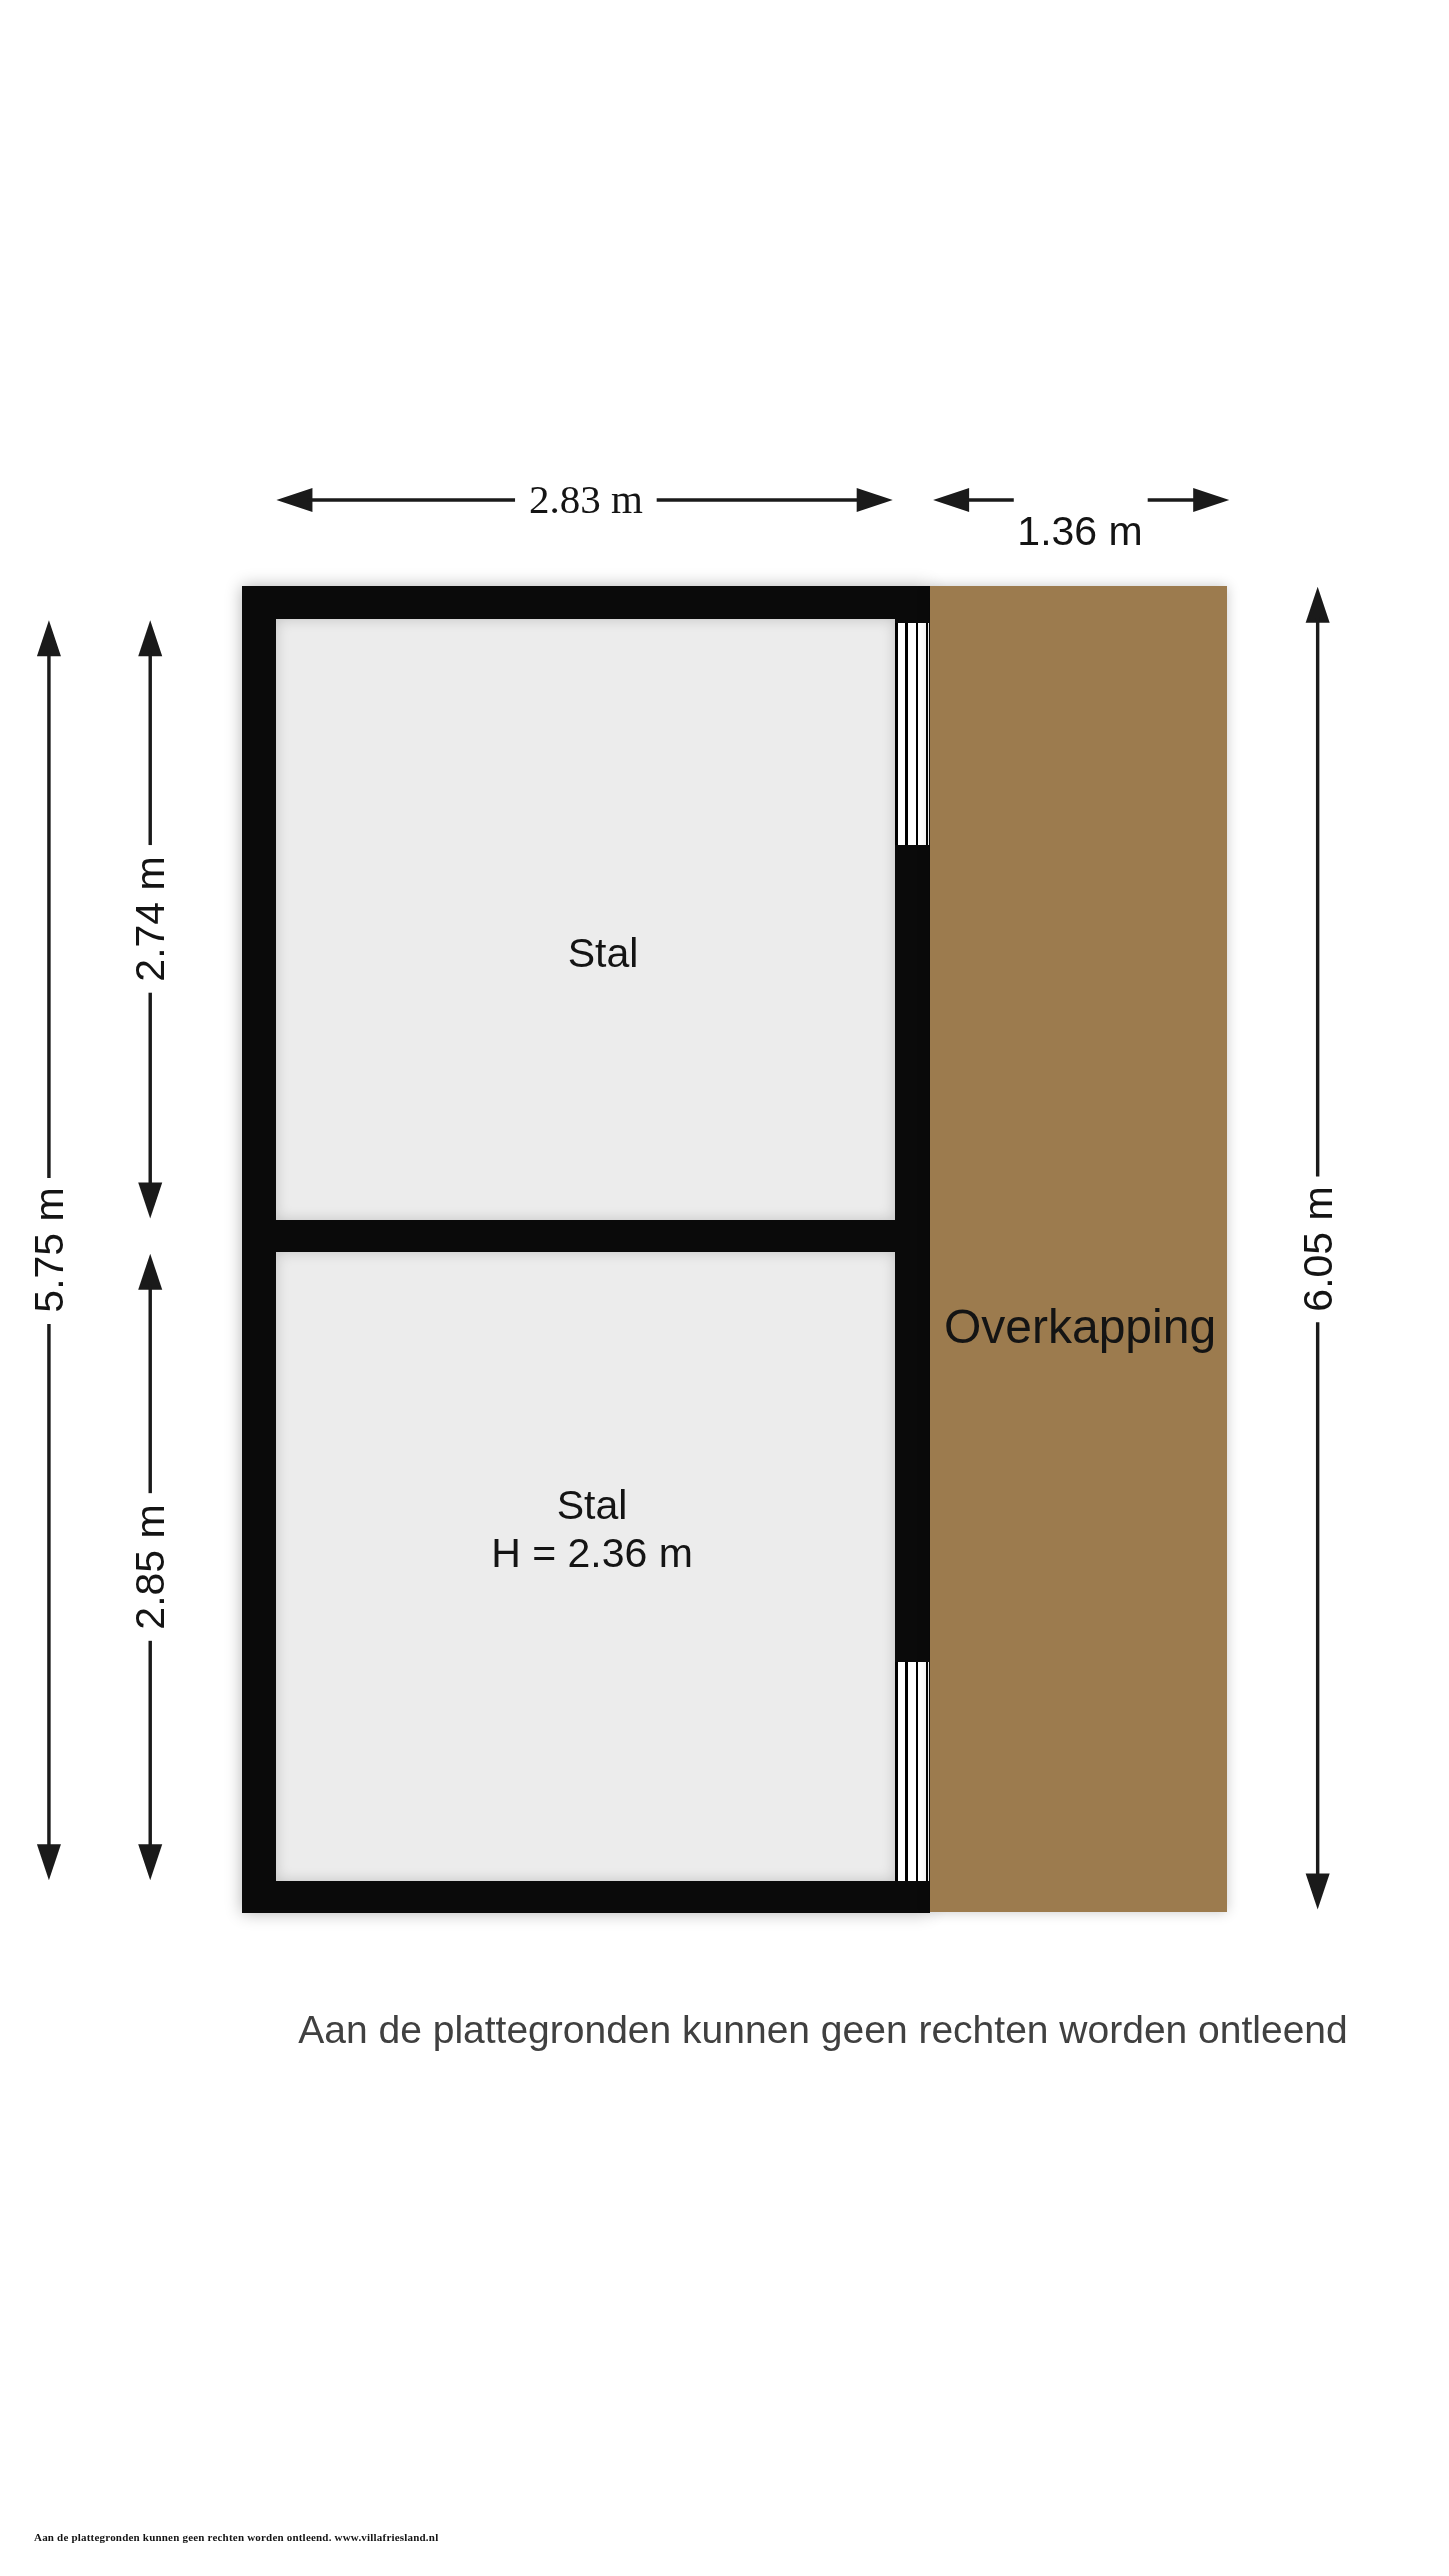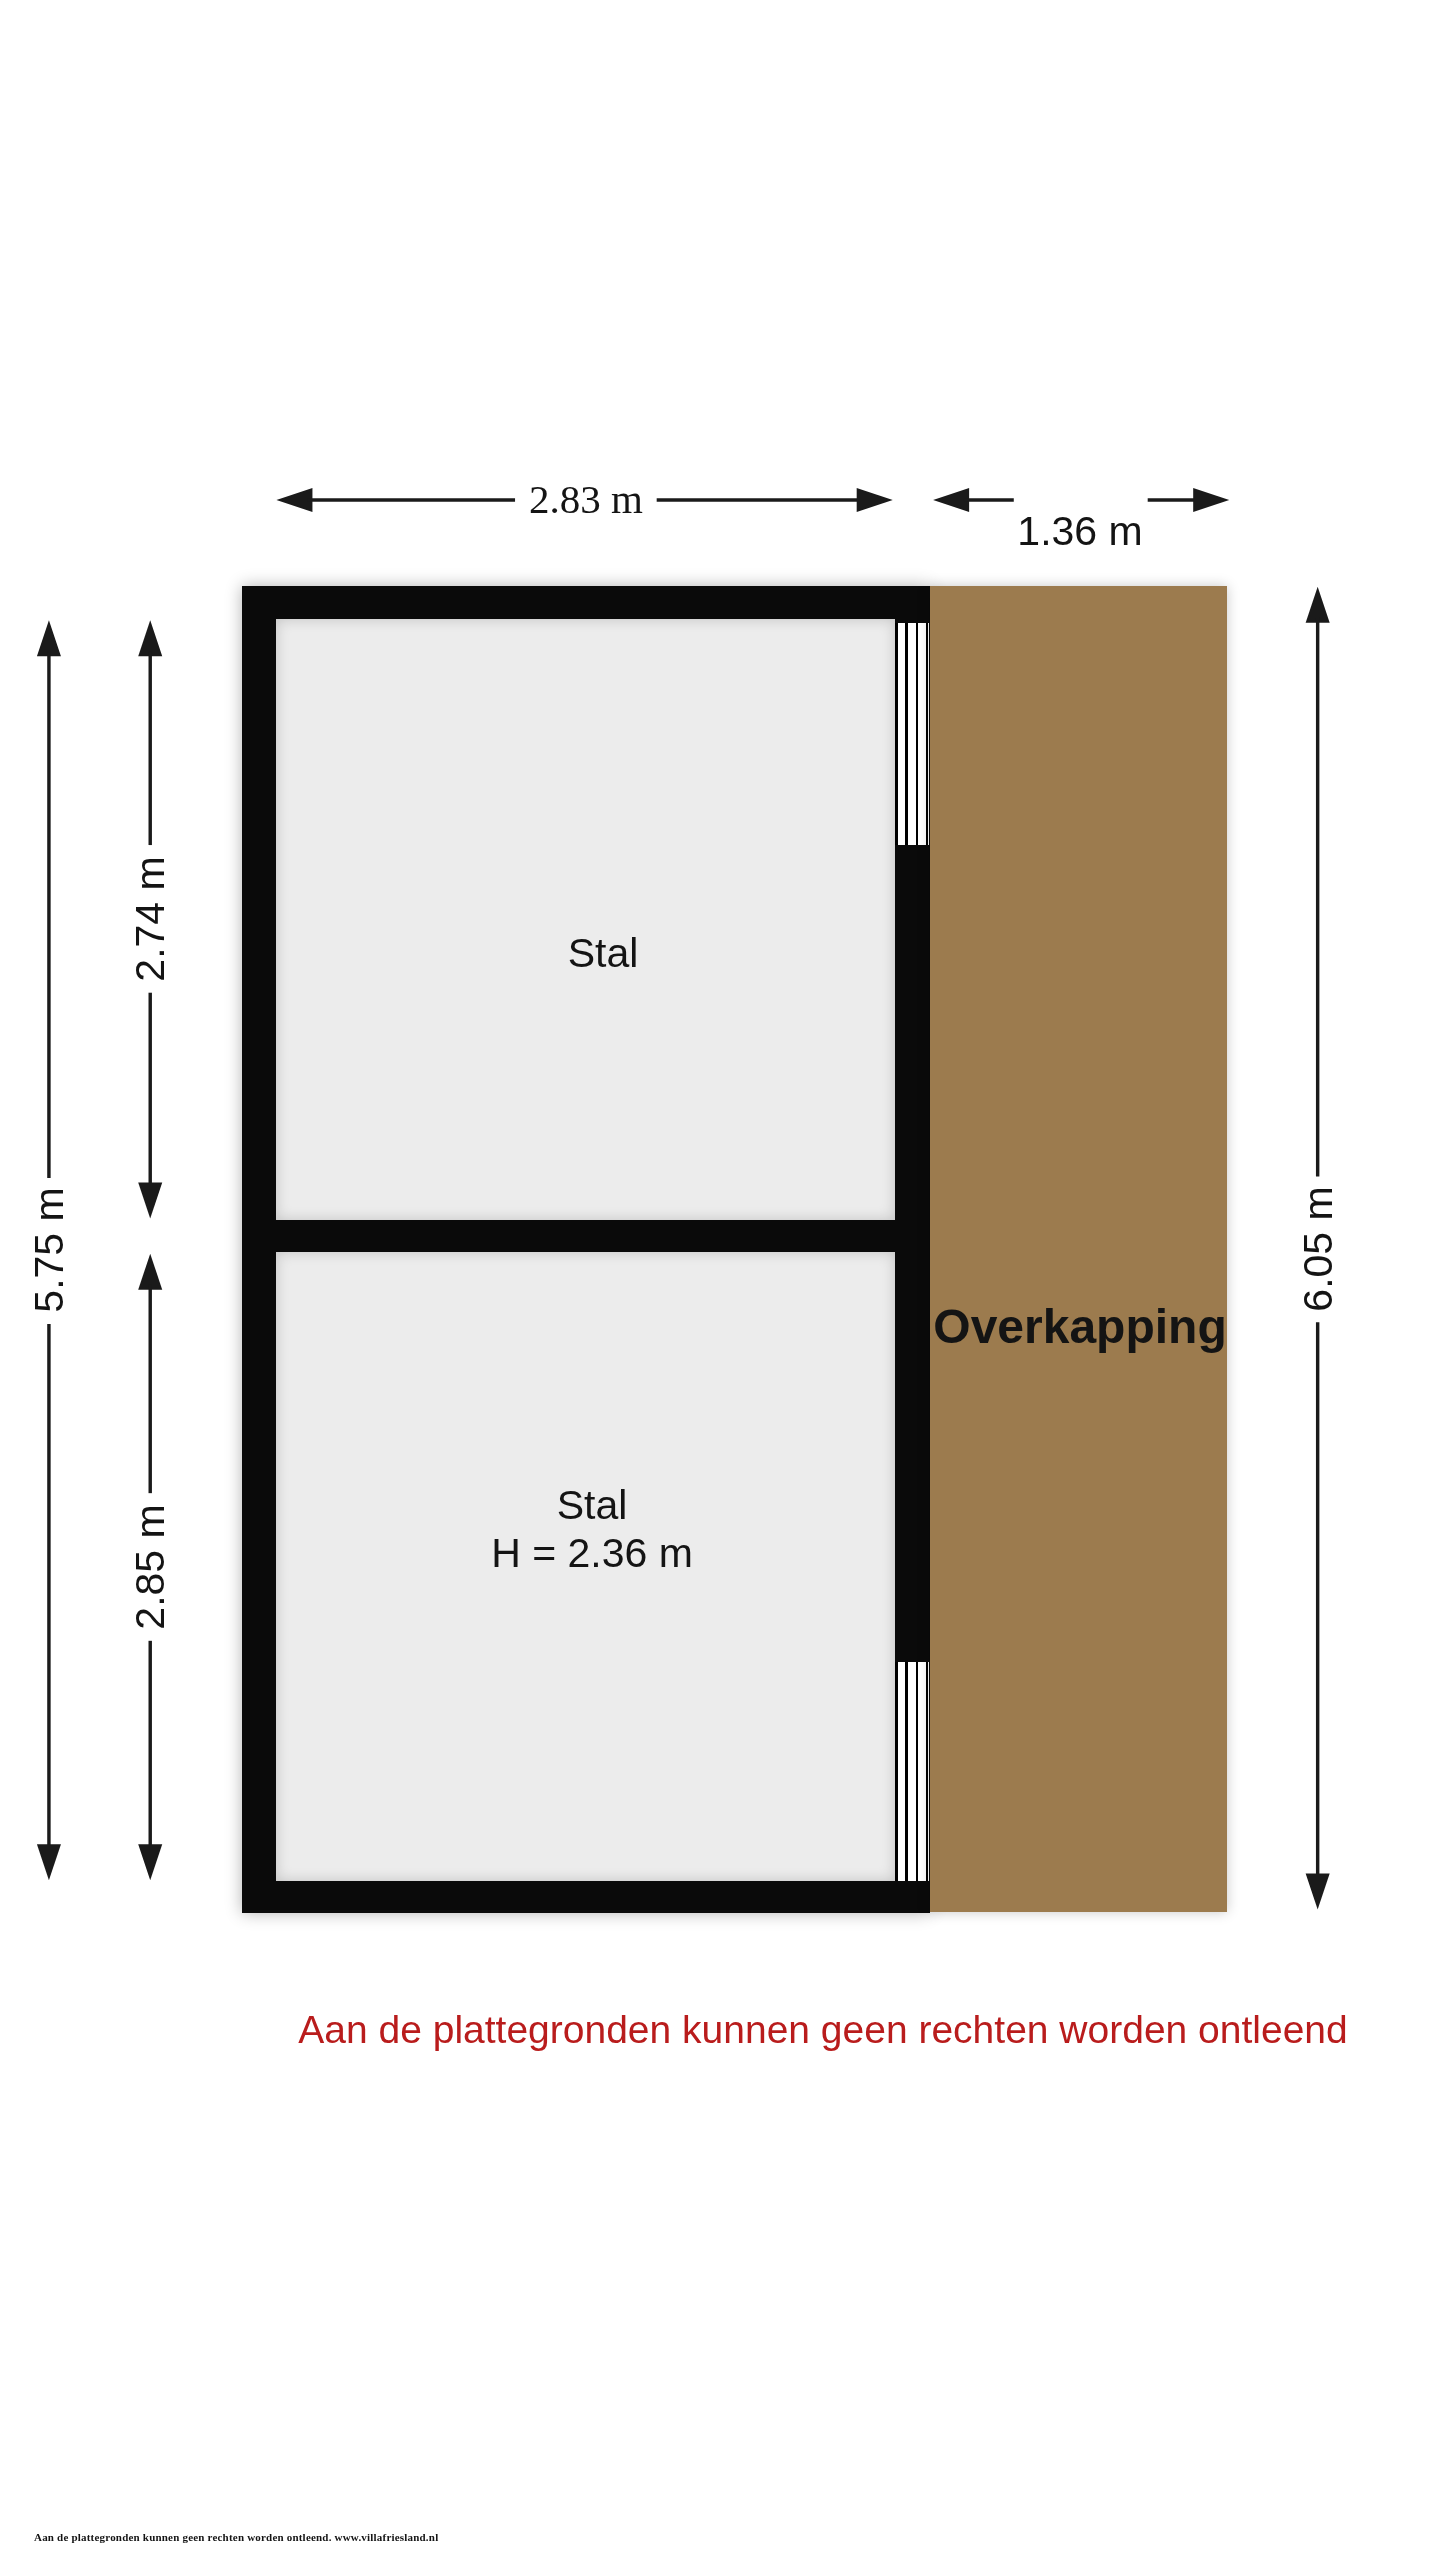--- a/index.html
+++ b/index.html
@@ -88,21 +88,21 @@
     font-size: 41px;
     line-height: 48px;
     white-space: nowrap;
     color: #141414;
   }
   .footer-line {
     position: absolute;
     transform: translate(-50%, -50%);
     font-size: 39px;
     white-space: nowrap;
-    color: #b91c1c;
+    color: #404040;
     text-align: center;
   }
   .micro-note {
     position: absolute;
     left: 34px;
     top: 2531px;
     font-size: 11px;
     font-weight: bold;
     letter-spacing: 0.2px;
     color: #141414;
@@ -165,19 +165,19 @@
   <span class="lbl v dim-label" style="left:49px; top:1250px;">5.75 m</span>
   <span class="lbl v dim-label" style="left:150px; top:919px;">2.74 m</span>
   <span class="lbl v dim-label" style="left:150px; top:1567px;">2.85 m</span>
   <span class="lbl v dim-label" style="left:1318px; top:1249px;">6.05 m</span>
 
   <span class="lbl room-label" style="left:603px; top:953px;">Stal</span>
   <div class="room-label-block" style="left:592px; top:1529px;">
     <div>Stal</div>
     <div>H = 2.36 m</div>
   </div>
-  <span class="lbl over-label" style="left:1080px; top:1326px;font-weight:bold;">Overkapping</span>
+  <span class="lbl over-label" style="left:1080px; top:1326px;">Overkapping</span>
 
   <span class="footer-line" style="left:823px; top:2030px;">Aan de plattegronden kunnen geen rechten worden ontleend</span>
   <span class="micro-note">Aan de plattegronden kunnen geen rechten worden ontleend. www.villafriesland.nl</span>
 
 </div>
 
 
 </body></html>

